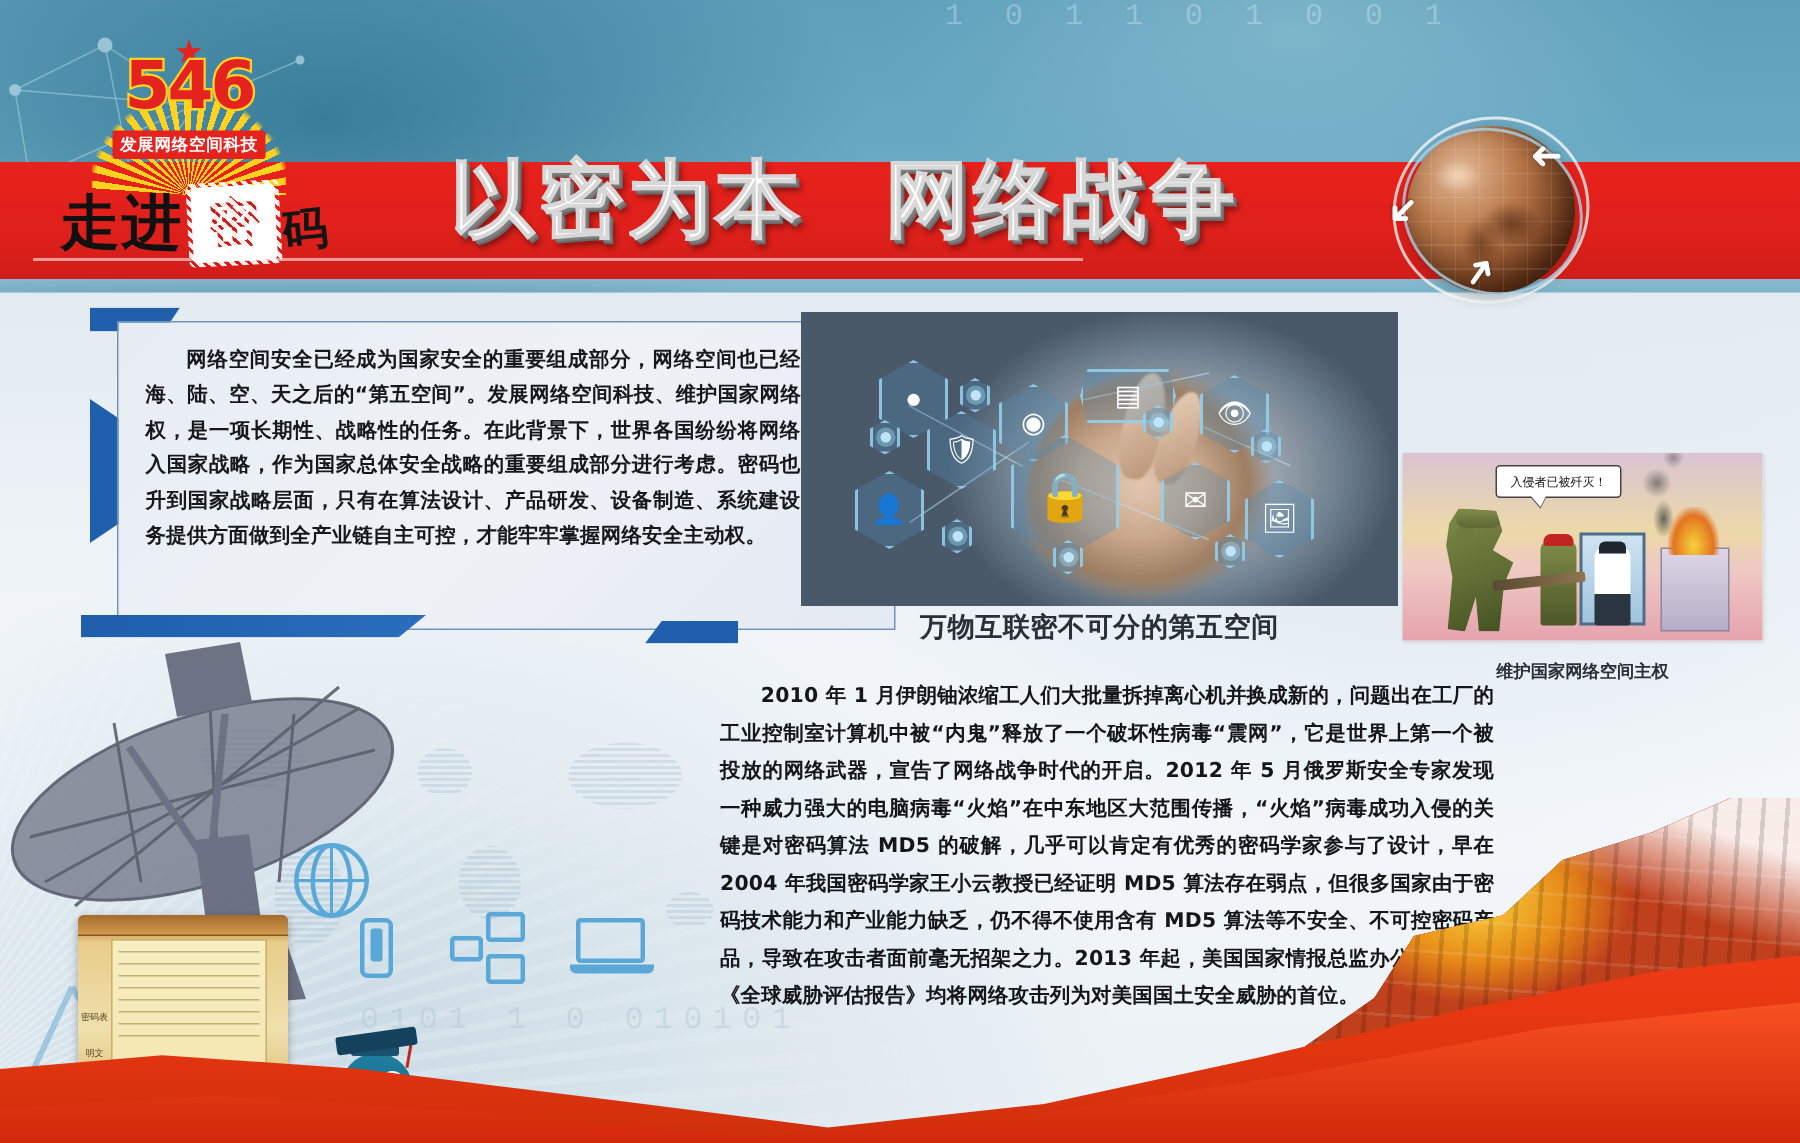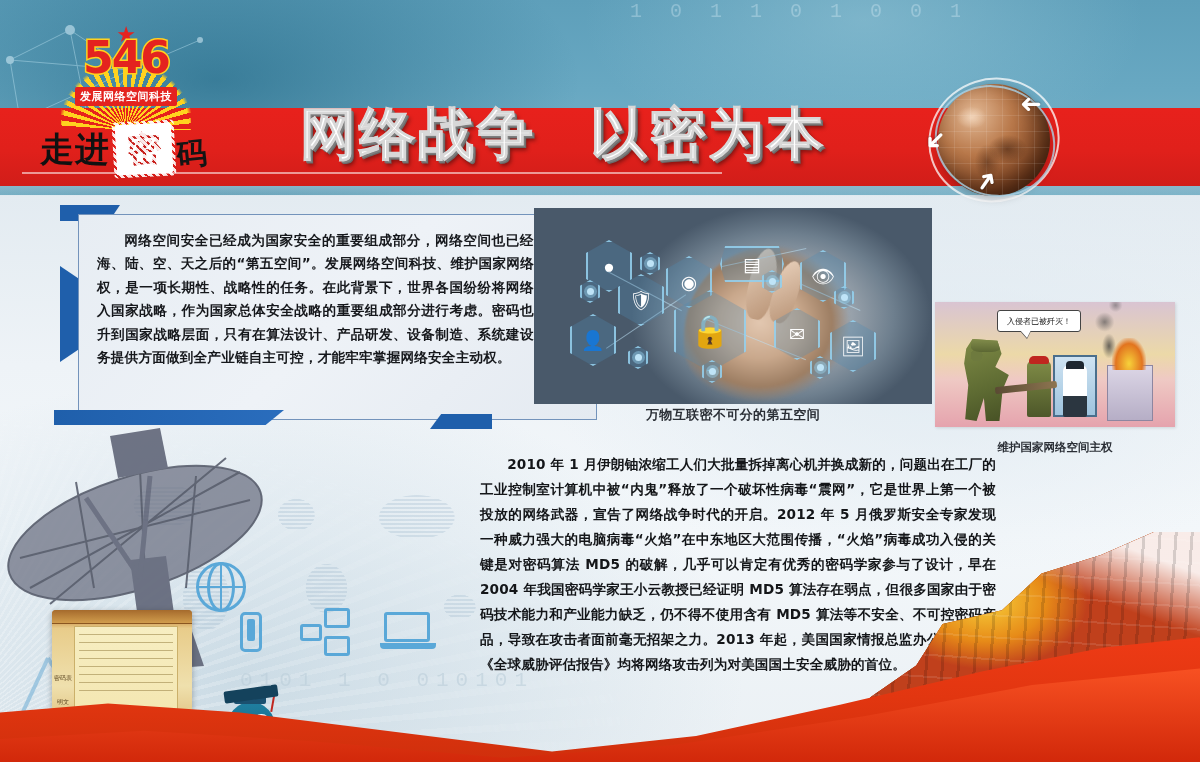--- a/index.html
+++ b/index.html
@@ -84,21 +84,21 @@
     position: absolute; left: 0; top: 186px; width: 1200px; height: 10px;
     background: linear-gradient(180deg, rgba(140,185,205,.85), rgba(205,225,235,0));
   }
 
   
   .brand-lock {
     position: absolute; left: 40px; top: 118px; width: 205px; height: 62px;
     display: flex; align-items: center; gap: 4px;
   }
   .brand-lock .b1 {
-    font-family: "DejaVu Sans", sans-serif; font-weight: 700; font-size: 34px;
+    font-family: "DejaVu Sans", sans-serif; font-weight: 700; font-size: 40px;
     color: #111; letter-spacing: 1px; line-height: 1;
   }
   .brand-seal {
     position: relative; width: 56px; height: 50px; margin-left: 2px;
     display: flex; align-items: center; justify-content: center;
     background: #fff; border-radius: 3px;
     transform: rotate(-3deg);
     box-shadow: inset 0 0 0 2px #fff;
   }
   .brand-seal span {
@@ -252,21 +252,21 @@
     color:#fff; font-size:19px; line-height:1;
     box-shadow: inset 0 0 0 2px rgba(150,210,240,.85);
   }
   .hexicon.sm { width:20px; height:23px; font-size:0; }
   .hexicon.sm::after{ content:""; width:7px; height:7px; border-radius:50%;
     background:#bfe4f7; box-shadow:0 0 0 3px rgba(150,210,240,.45);}
   .hexline { position:absolute; height:1px; background:rgba(190,225,245,.55); transform-origin:0 0; }
   .photo-caption {
     position: absolute; left: 534px; top: 406px; width: 398px;
     text-align: center; font-family:"DejaVu Sans",sans-serif;
-    font-size: 13px; color:#2b2f36; font-weight:600; letter-spacing:.4px;
+    font-size: 18px; color:#2b2f36; font-weight:600; letter-spacing:.4px;
   }
 
   
   .cartoon {
     position: absolute; left: 935px; top: 302px; width: 240px; height: 125px;
     background: linear-gradient(180deg, #d9c4d2 0%, #ecd9a8 42%, #efc9c4 62%, #e5a3ad 100%);
     overflow:hidden; box-shadow: 1px 1px 3px rgba(0,0,0,.12);
   }
   .bubble {
     position:absolute; left:62px; top:8px; width:84px; height:22px;
@@ -456,22 +456,22 @@
 
   <div class="brand-lock">
     <span class="b1">走进</span>
     <span class="brand-seal">
       <span>密</span>
     </span>
     <span class="b2">码</span>
   </div>
 
   <div class="main-title">
+    <span>以密为本</span>
     <span>网络战争</span>
-    <span>以密为本</span>
   </div>
 
   <div class="globe-orbit"></div>
   <div class="globe"></div>
   <div class="globe-orbit2"></div>
   <span class="arrow-w" style="left:925px;top:128px;transform:rotate(135deg)">➜</span>
   <span class="arrow-w" style="left:1020px;top:92px;transform:rotate(180deg)">➜</span>
   <span class="arrow-w" style="left:975px;top:168px;transform:rotate(-55deg)">➜</span>
 
   <div class="textbox-wrap">

